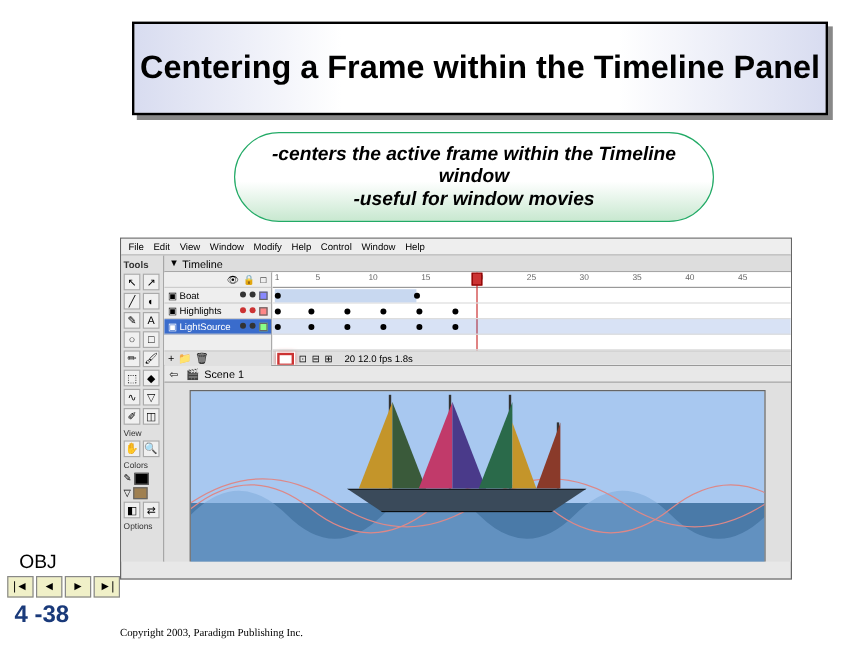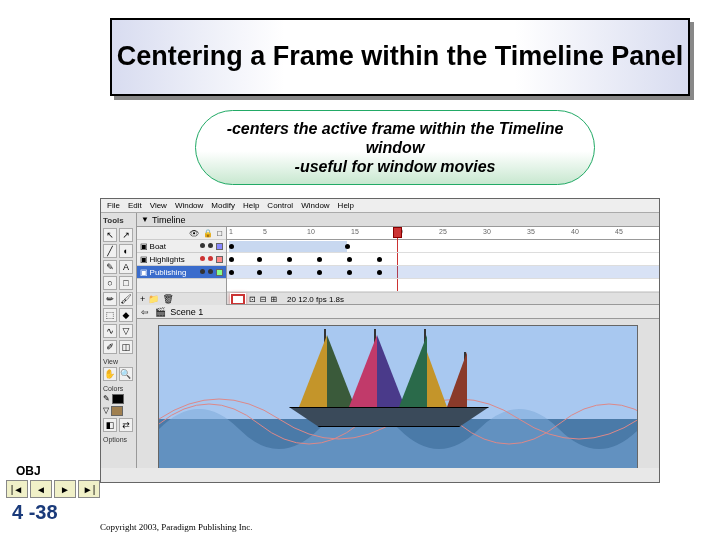--- a/index.html
+++ b/index.html
@@ -284,22 +284,22 @@
     border: 1px solid #888;
     display: flex;
     align-items: center;
     justify-content: center;
     font-size: 10px;
   }
   .obj-label {
     position: absolute;
     left: 16px;
     bottom: 62px;
-    font-size: 12px;
-    font-weight: bold;
+    font-size: 16px;
+    font-weight: normal;
   }
   .page-num {
     position: absolute;
     left: 12px;
     bottom: 16px;
     font-size: 20px;
     font-weight: bold;
     color: #1a3a7a;
   }
   .copyright {
@@ -402,21 +402,21 @@
             <span>▣</span>
             <span>Highlights</span>
             <span class="layer-dots">
                 <span class="ldot" style="background:#c33"></span>
                 <span class="ldot" style="background:#c33"></span>
                 <span class="lbox" style="background:#f88"></span>
               </span>
           </div>
           <div class="layer-row sel">
             <span>▣</span>
-            <span>Publishing</span>
+            <span>LightSource</span>
             <span class="layer-dots">
                 <span class="ldot"></span>
                 <span class="ldot"></span>
                 <span class="lbox" style="background:#8f8"></span>
               </span>
           </div>
           <div style="height:13px"></div>
           <div class="layer-foot">
             <span>+</span>
             <span>📁</span>

